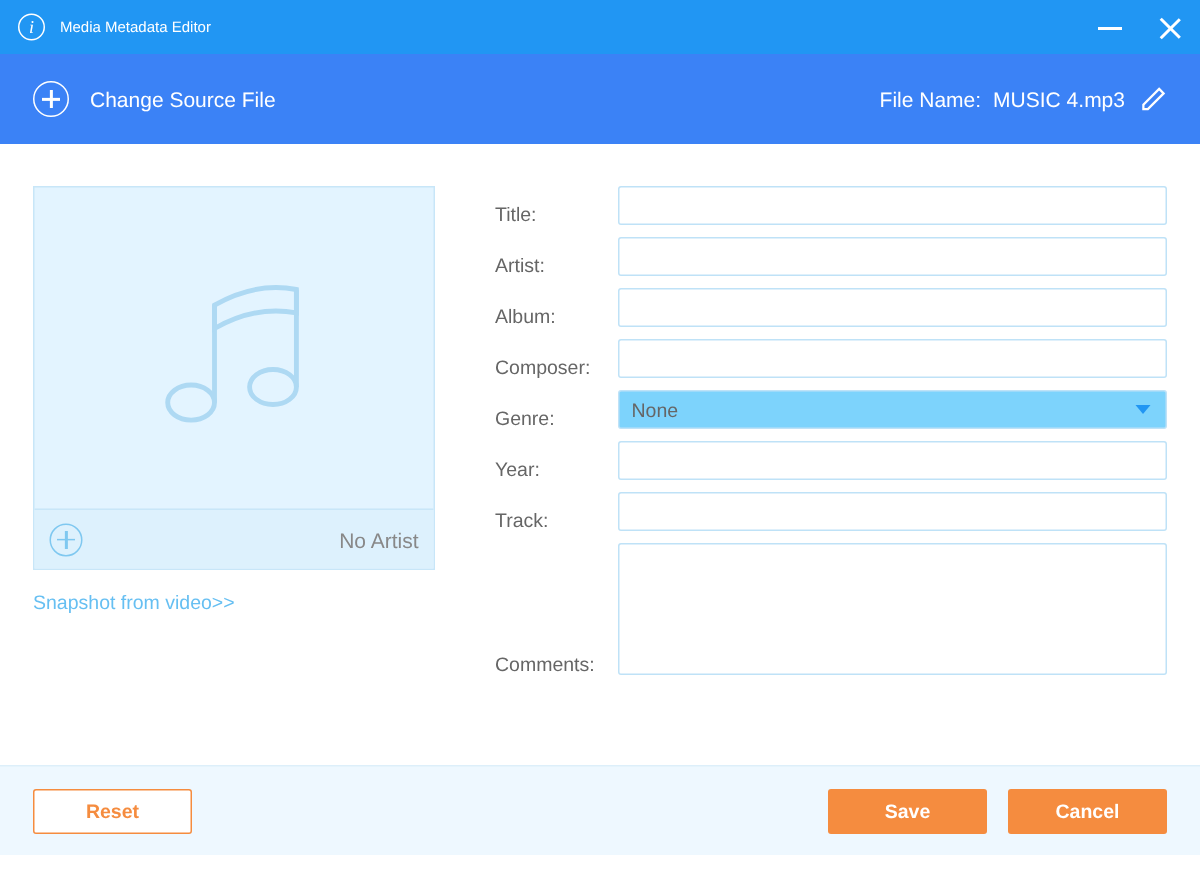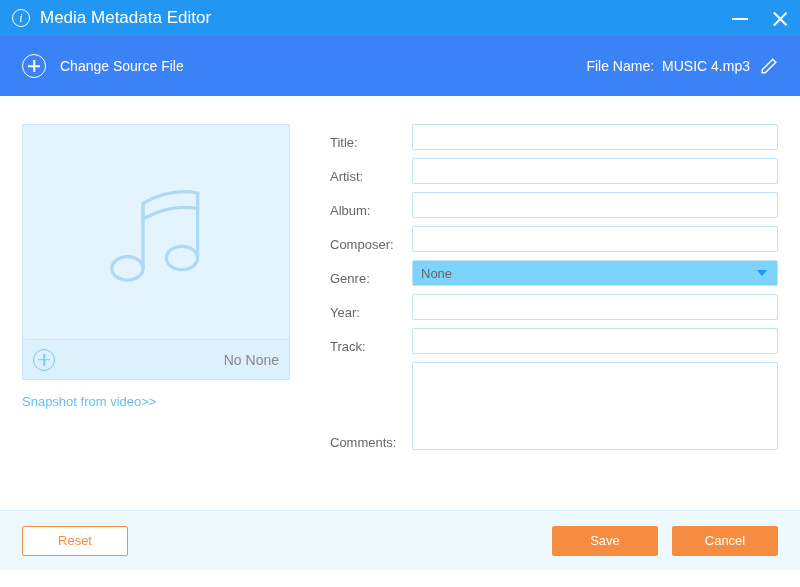--- a/index.html
+++ b/index.html
@@ -11,21 +11,21 @@
       display: flex;
       align-items: center;
       padding: 0 12px;
       color: #fff;
     }
     .titlebar .info-icon {
       width: 18px; height: 18px; border: 1.5px solid #fff; border-radius: 50%;
       display: flex; align-items: center; justify-content: center;
       font-size: 12px; font-style: italic; font-family: serif; margin-right: 10px;
     }
-    .titlebar .title { font-size: 17px; flex: 1; }
+    .titlebar .title { font-size: 10px; flex: 1; }
     .titlebar .win-controls { display: flex; gap: 24px; align-items: center; }
     .titlebar .win-btn { width: 16px; height: 16px; position: relative; cursor: pointer; }
     .titlebar .minimize::after { content: ''; position: absolute; left: 0; right: 0; top: 50%; height: 1.5px; background: #fff; }
     .titlebar .close::before, .titlebar .close::after {
       content: ''; position: absolute; left: 50%; top: 0; width: 1.5px; height: 18px; background: #fff; transform-origin: center;
     }
     .titlebar .close::before { transform: translateX(-50%) rotate(45deg); }
     .titlebar .close::after { transform: translateX(-50%) rotate(-45deg); }
 
     .toolbar {
@@ -117,21 +117,21 @@
 
     .actionbar {
       height: 60px;
       background: #EEF8FF;
       border-top: 1px solid #DDEFFA;
       display: flex; align-items: center;
       padding: 0 22px;
     }
     .btn {
       height: 30px; padding: 4px 22px; font-size: 13px; border-radius: 2px;
-      border: none; cursor: pointer; display: flex; align-items: center; justify-content: center;
+      border: none; cursor: pointer; display: flex; align-items: center; justify-content: center; font-weight: bold;
     }
     .btn-reset {
       background: #fff; border: 1px solid #F58C3F; color: #F58C3F; width: 106px;
     }
     .actionbar .spacer { flex: 1; }
     .btn-primary {
       background: #F58C3F; color: #fff; width: 106px; margin-left: 14px;
     }
   </style>
 </head>
@@ -164,21 +164,21 @@
         <svg width="130" height="130" viewBox="0 0 100 100" fill="none" stroke="#AED9F3" stroke-width="2.5">
           <ellipse cx="28" cy="78" rx="12" ry="9"></ellipse>
           <ellipse cx="70" cy="70" rx="12" ry="9"></ellipse>
           <line x1="40" y1="78" x2="40" y2="28"></line>
           <line x1="82" y1="70" x2="82" y2="20"></line>
           <path d="M40 28 Q 61 16 82 20 L82 32 Q 61 28 40 40 Z"></path>
         </svg>
       </div>
       <div class="cover-footer">
         <div class="plus-circle-sm"></div>
-        <span class="no-cover">No None</span>
+        <span class="no-cover">No Artist</span>
       </div>
     </div>
     <div class="snapshot-link">Snapshot from video&gt;&gt;</div>
   </div>
 
   <div class="form-col">
     <div class="form-row">
       <label>Title:</label>
       <input type="text" value="" style="">
     </div>

